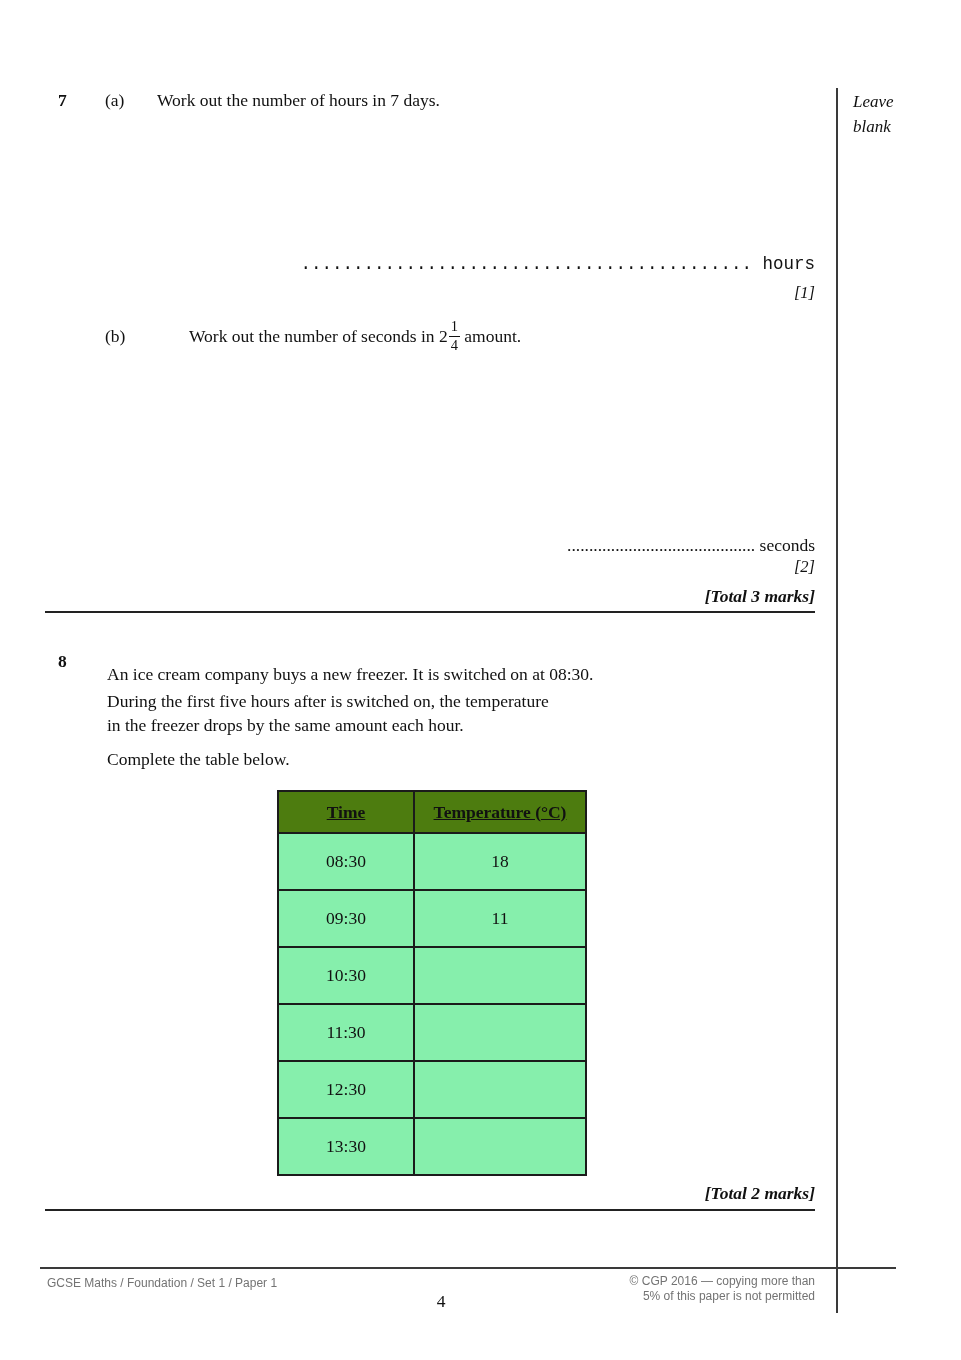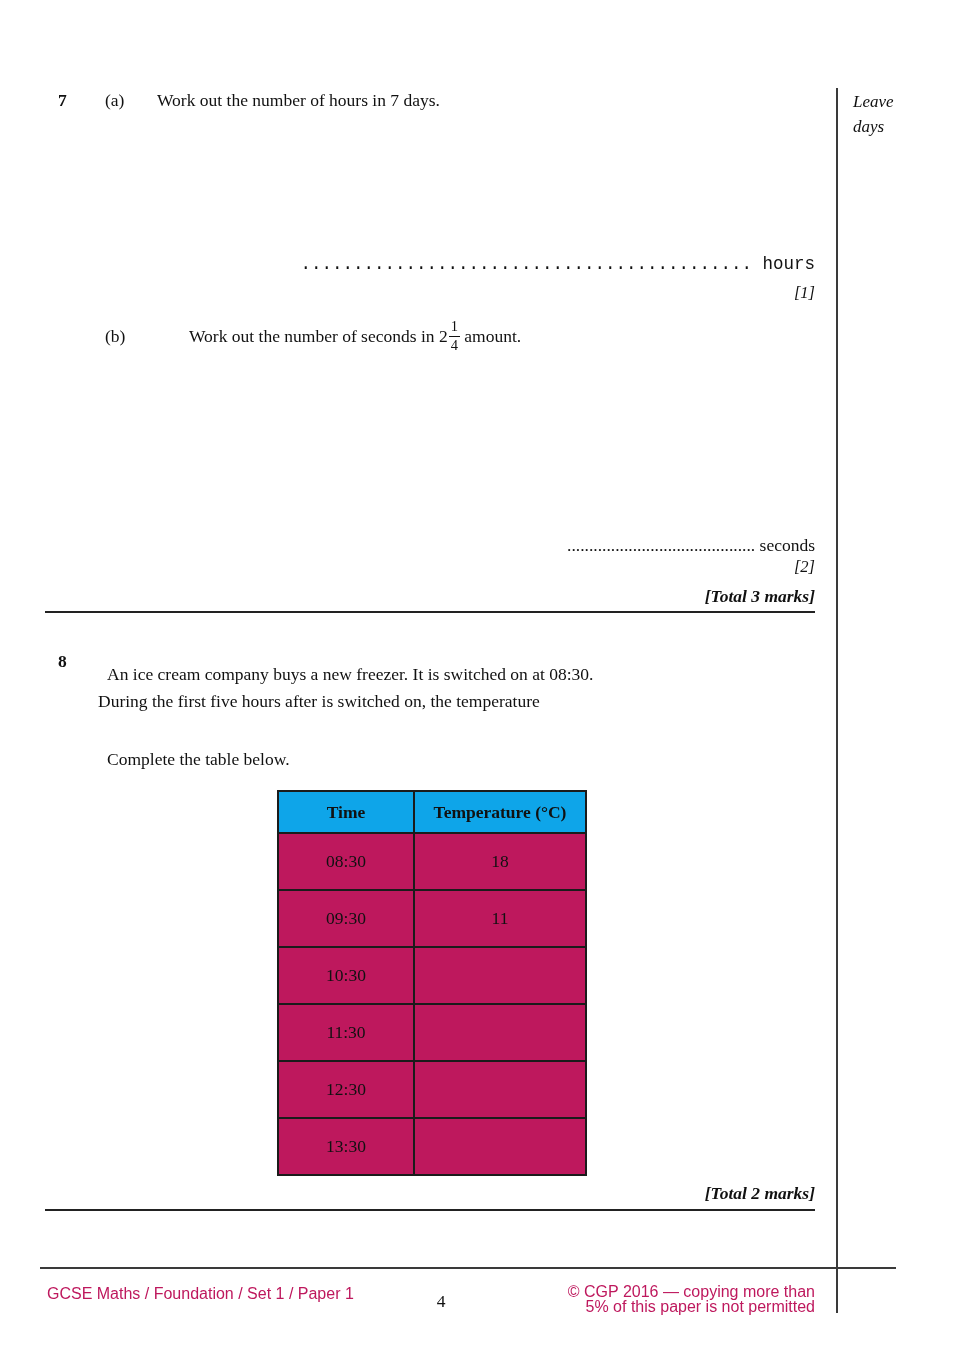--- a/index.html
+++ b/index.html
@@ -32,39 +32,39 @@
   .frac .num { display: block; border-bottom: 1.6px solid #111; padding: 0 2px 1px 2px; }
   .frac .den { display: block; padding-top: 1px; }
 
   
   table.temp-table { border-collapse: collapse; }
   .temp-table th, .temp-table td {
     border: 2px solid #1b1b1b;
     text-align: center; vertical-align: middle;
     font-size: 17.5px;
   }
-  .temp-table th { background: #0ea5e9; height: 38px; font-weight: bold; }
-  .temp-table td { height: 53px; background: #be185d; }
+  .temp-table th { background: #4d7c0f; height: 38px; font-weight: bold; text-decoration: underline; }
+  .temp-table td { height: 53px; background: #86efac; }
   .col-time { width: 132px; }
   .col-temp { width: 168px; }
 
   
   .footer-rule { left: 40px; top: 1267px; width: 856px; height: 2px; background: #3a3a3a; }
-  .footer-sans { font-family: "Liberation Sans", sans-serif; font-size: 16px; color: #be185d; line-height: 15px; margin-top: 10px; }
+  .footer-sans { font-family: "Liberation Sans", sans-serif; font-size: 12px; color: #737373; line-height: 15px; }
   .page-num { font-size: 17.5px; }
 </style>
 </head>
 <body>
 
 <div class="page">
 
   <div class="abs vline"></div>
   <div class="abs leave-blank">
     <div>Leave</div>
-    <div>days</div>
+    <div>blank</div>
   </div>
 
   <div class="abs serif17 bold" style="left:58px; top:90px;">7</div>
   <div class="abs serif17" style="left:105px; top:90px;">(a)</div>
   <div class="abs serif17" style="left:145px; top:90px;margin-left:12px;">Work out the number of hours in 7 days.</div>
 
   <div class="abs serif17 right-edge" style="top:254px;font-family:Liberation Mono, monospace;"><span>...........................................</span> <span>hours</span></div>
   <div class="abs marks right-edge" style="top:283px;">[1]</div>
 
   <div class="abs serif17" style="left:105px; top:326px;">(b)</div>
@@ -73,22 +73,23 @@
   </div>
 
   <div class="abs serif17 right-edge" style="top:535px;"><span>...........................................</span> <span>seconds</span></div>
   <div class="abs marks right-edge" style="top:557px;">[2]</div>
   <div class="abs total right-edge" style="top:586px;">[Total 3 marks]</div>
 
   <div class="abs hr" style="left:45px; top:611px; width:770px;"></div>
 
   <div class="abs serif17 bold" style="left:58px; top:651px;">8</div>
   <div class="abs serif17" style="left:107px; top:651px;margin-top:13px;">An ice cream company buys a new freezer.  It is switched on at 08:30.</div>
-  <div class="abs serif17" style="left:98px; top:689px; line-height:24px;">
+  <div class="abs serif17" style="left:107px; top:689px; line-height:24px;">
     <div>During the first five hours after is switched on, the temperature</div>
+    <div>in the freezer drops by the same amount each hour.</div>
   </div>
   <div class="abs serif17" style="left:107px; top:749px;">Complete the table below.</div>
 
   <table class="abs temp-table" style="left:277px; top:790px;">
     <thead>
       <tr>
         <th class="col-time">Time</th>
         <th class="col-temp">Temperature (°C)</th>
       </tr>
     </thead>

